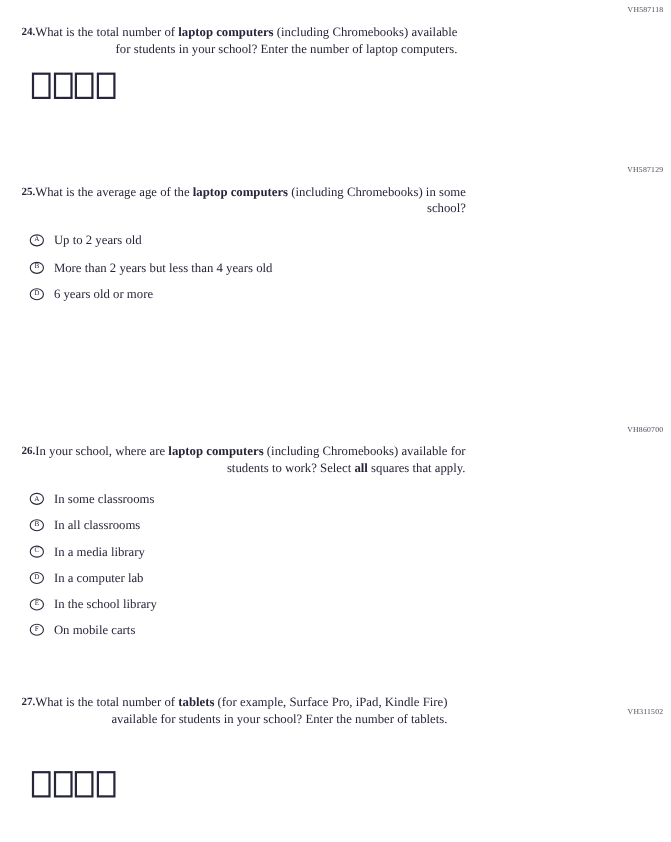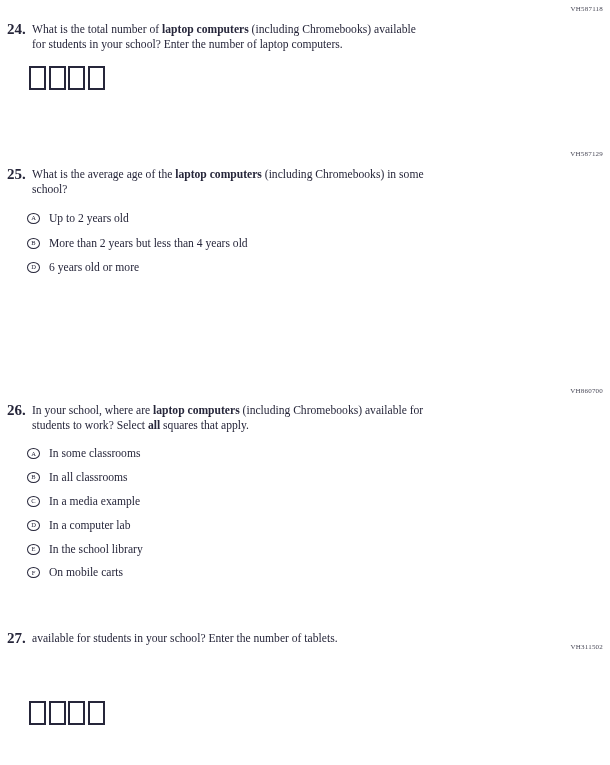--- a/index.html
+++ b/index.html
@@ -5,37 +5,38 @@
   * { margin: 0; padding: 0; box-sizing: border-box; }
   html, body { background: #ffffff; }
   .page {
     position: relative;
     width: 610px;
     height: 765px;
     background: #ffffff;
     font-family: "Liberation Serif", "DejaVu Serif", serif;
     color: #26263a;
     overflow: hidden;
+    text-align: right;
   }
   .code {
     position: absolute;
     right: 7px;
     font-size: 7px;
     letter-spacing: 0.2px;
     color: #4a4a58;
   }
   .q-row {
     position: absolute;
     left: 7px;
     display: flex;
     align-items: flex-start;
   }
   .q-num {
     font-weight: bold;
-    font-size: 15px;
+    font-size: 10px;
     width: 25px;
     flex: 0 0 25px;
     line-height: 15.3px;
   }
   .q-text {
     font-size: 11.6px;
     line-height: 15.3px;
   }
   .q-text .line { white-space: nowrap; }
   .q-text b { font-weight: bold; }
@@ -137,40 +138,41 @@
     <div class="opt-row h24">
       <span class="bubble">A</span>
       <span class="opt-label">In some classrooms</span>
     </div>
     <div class="opt-row h24">
       <span class="bubble">B</span>
       <span class="opt-label">In all classrooms</span>
     </div>
     <div class="opt-row h24">
       <span class="bubble">C</span>
-      <span class="opt-label">In a media example</span>
+      <span class="opt-label">In a media library</span>
     </div>
     <div class="opt-row h24">
       <span class="bubble">D</span>
       <span class="opt-label">In a computer lab</span>
     </div>
     <div class="opt-row h24">
       <span class="bubble">E</span>
       <span class="opt-label">In the school library</span>
     </div>
     <div class="opt-row h24">
       <span class="bubble">F</span>
       <span class="opt-label">On mobile carts</span>
     </div>
   </div>
 
   <div class="code" style="top:643px">VH311502</div>
   <div class="q-row" style="top:631px">
     <div class="q-num">27.</div>
     <div class="q-text">
+      <div class="line"><span>What is the total number of </span><b>tablets</b><span> (for example, Surface Pro, iPad, Kindle Fire)</span></div>
       <div class="line"><span>available for students in your school? Enter the number of tablets.</span><b></b><span></span></div>
     </div>
   </div>
   <div class="entry-boxes" style="top:701px">
     <div class="entry-box"></div>
     <div class="entry-box"></div>
     <div class="entry-box"></div>
     <div class="entry-box"></div>
   </div>
 

